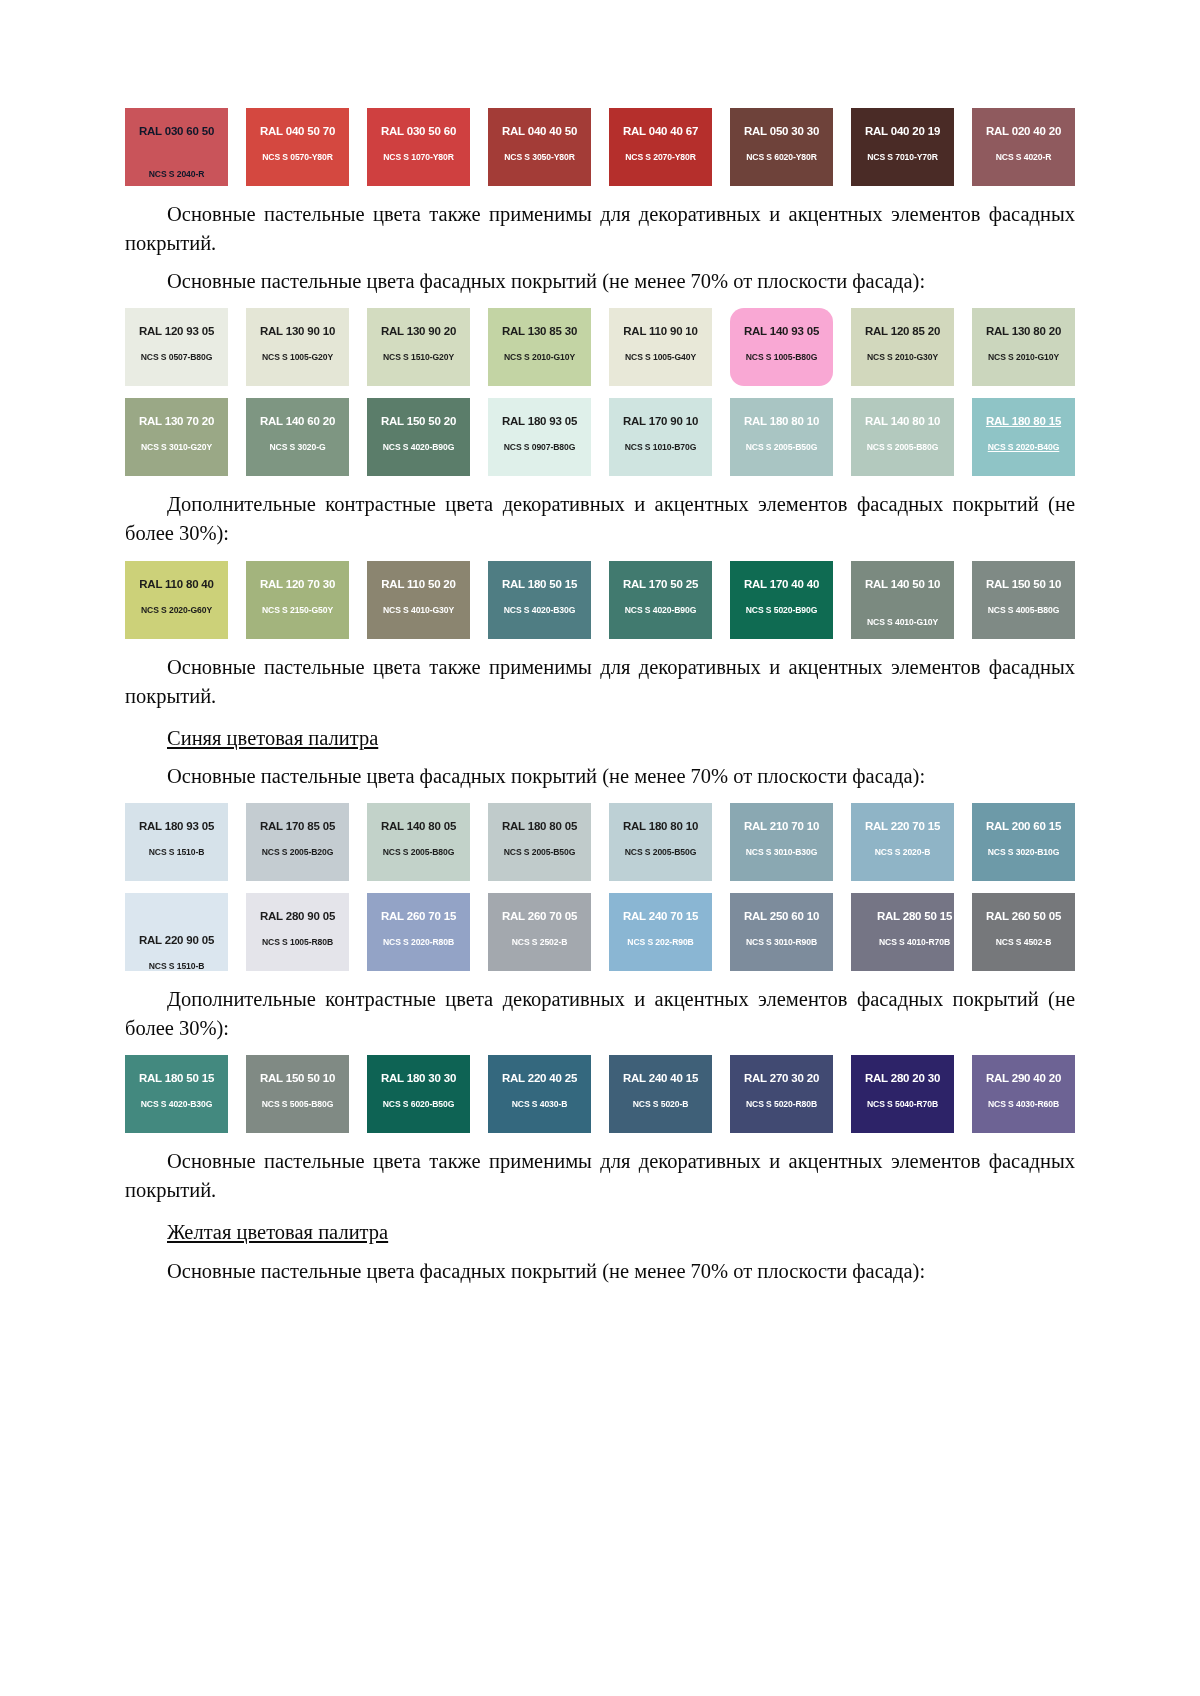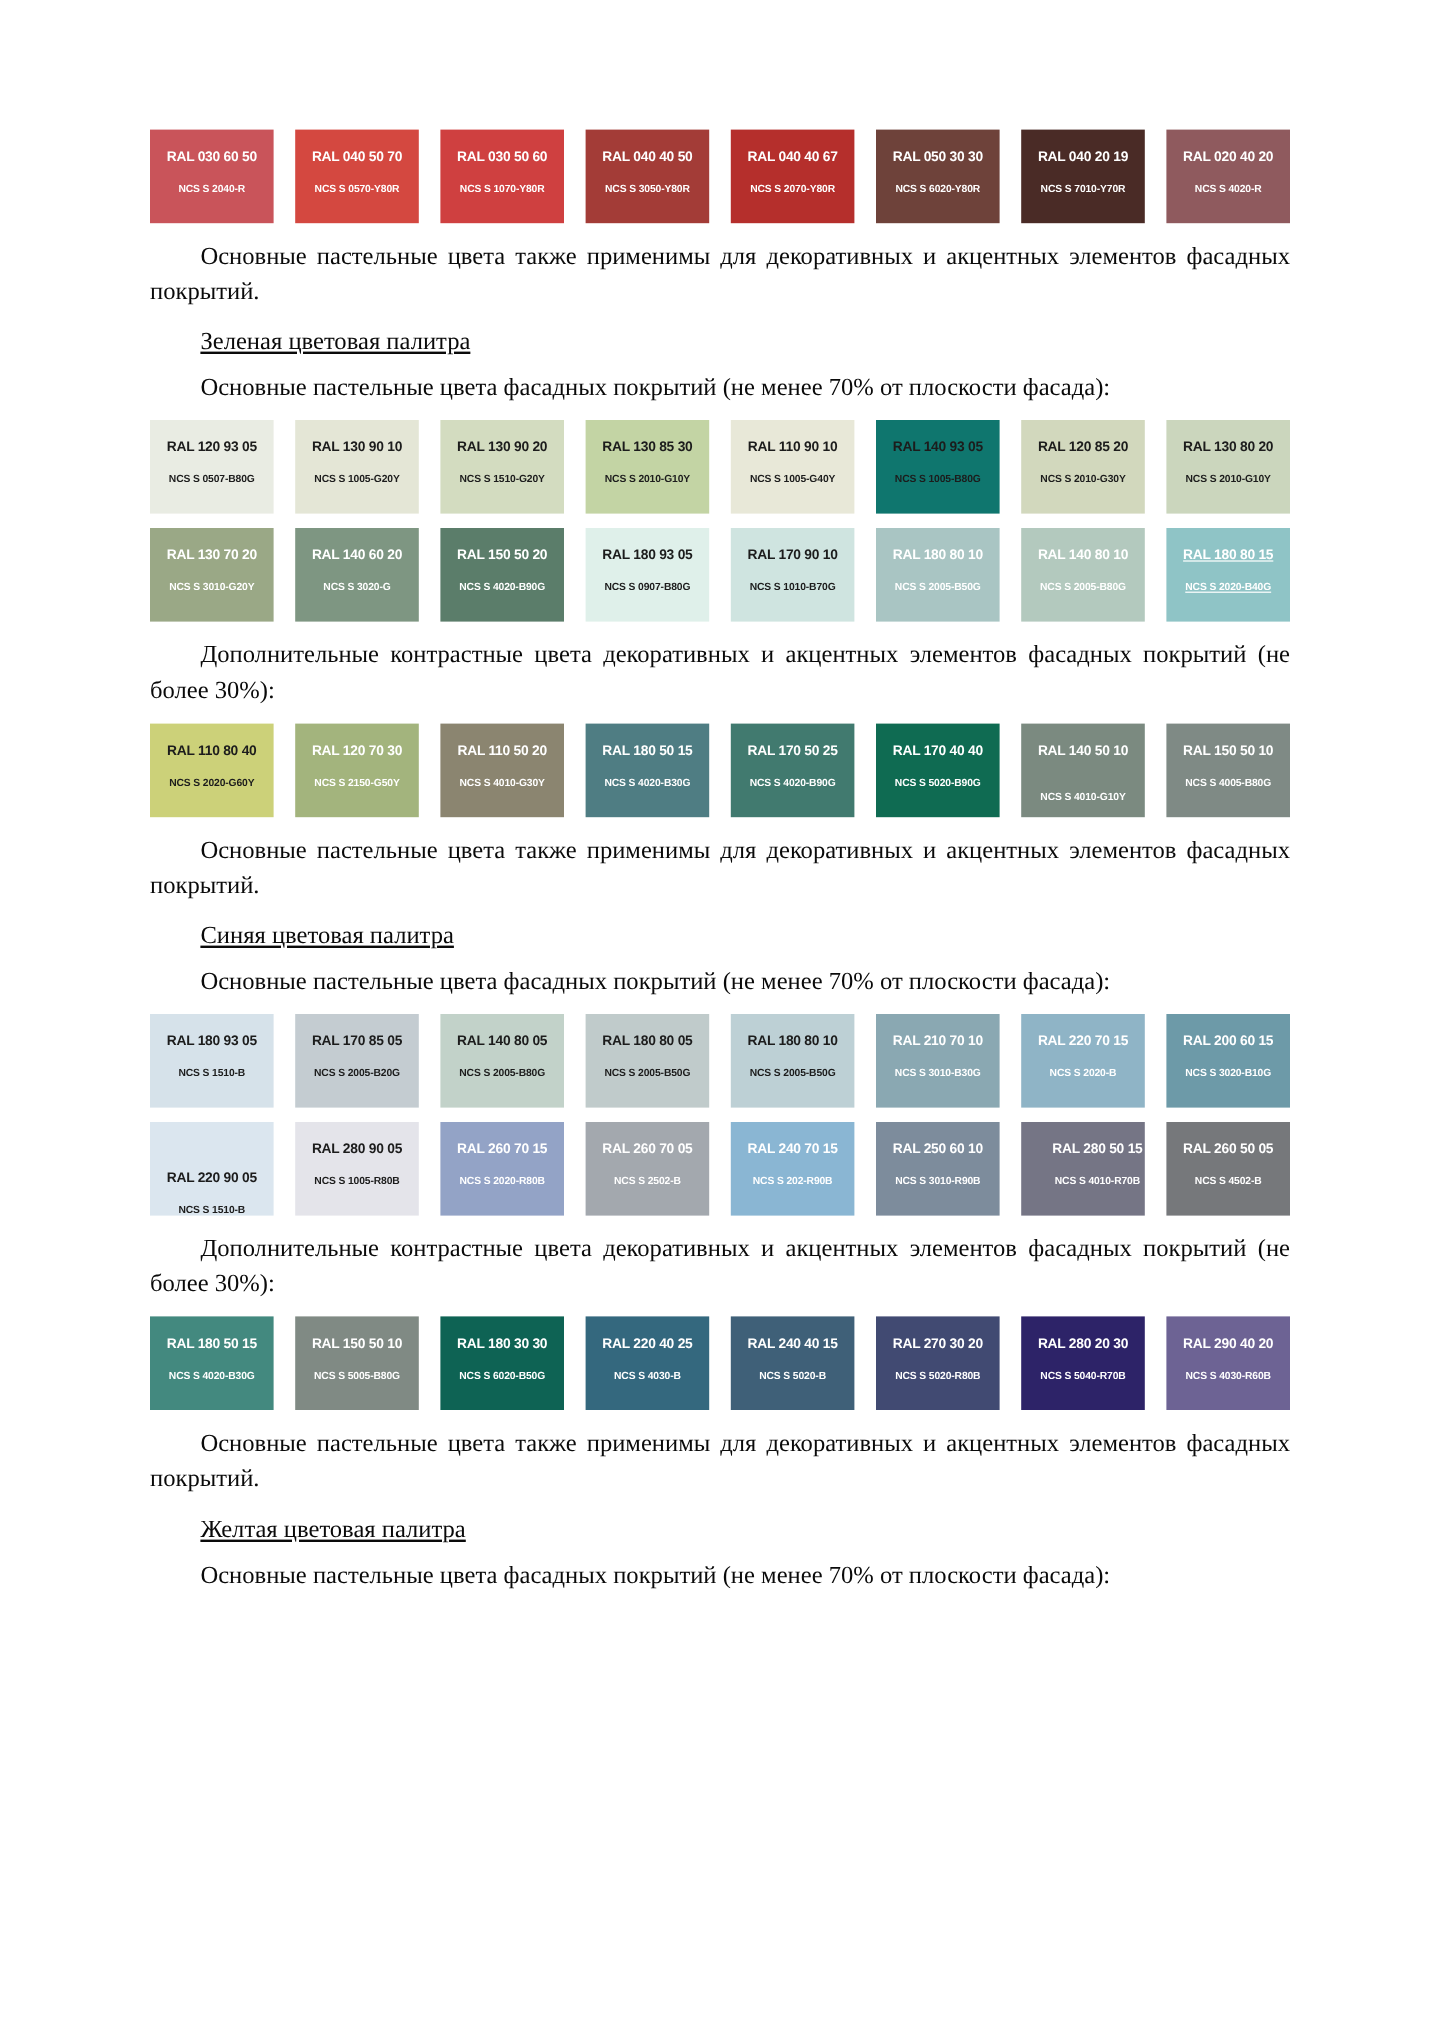--- a/index.html
+++ b/index.html
@@ -89,21 +89,21 @@
     white-space:nowrap;
   }
 </style>
 </head>
 <body>
 
 <div class="page">
   <div class="content">
 
     <div class="swatch-row">
-        <div class="swatch" style="background: rgb(201, 84, 90); color: #ffffff;">
+        <div class="swatch" style="background: rgb(201, 84, 90); color: #0f172a; gap: 17px;">
           <div class="ral">RAL 030 60 50</div>
           <div class="ncs">NCS S 2040-R</div>
         </div>
         <div class="swatch" style="background: rgb(212, 72, 64); color: rgb(255, 255, 255);">
           <div class="ral">RAL 040 50 70</div>
           <div class="ncs">NCS S 0570-Y80R</div>
         </div>
         <div class="swatch" style="background: rgb(207, 64, 64); color: rgb(255, 255, 255);">
           <div class="ral">RAL 030 50 60</div>
           <div class="ncs">NCS S 1070-Y80R</div>
@@ -127,23 +127,20 @@
         <div class="swatch" style="background: rgb(143, 90, 94); color: rgb(255, 255, 255);">
           <div class="ral">RAL 020 40 20</div>
           <div class="ncs">NCS S 4020-R</div>
         </div>
       </div>
 
     <p class="body block">
       <span class="indent"></span><span>Основные пастельные цвета также применимы для декоративных и акцентных элементов фасадных покрытий.</span>
     </p>
 
-    <div class="heading-underline">
-      <span class="indent"></span><span class="hl">Зеленая цветовая палитра</span>
-    </div>
 
     <p class="body tight">
       <span class="indent"></span><span>Основные пастельные цвета фасадных покрытий (не менее 70% от плоскости фасада):</span>
     </p>
 
     <div class="swatch-row">
         <div class="swatch" style="background: rgb(233, 236, 227); color: rgb(28, 28, 28);">
           <div class="ral">RAL 120 93 05</div>
           <div class="ncs">NCS S 0507-B80G</div>
         </div>
@@ -156,21 +153,21 @@
           <div class="ncs">NCS S 1510-G20Y</div>
         </div>
         <div class="swatch" style="background: rgb(195, 212, 164); color: rgb(28, 28, 28);">
           <div class="ral">RAL 130 85 30</div>
           <div class="ncs">NCS S 2010-G10Y</div>
         </div>
         <div class="swatch" style="background: rgb(232, 232, 216); color: rgb(28, 28, 28);">
           <div class="ral">RAL 110 90 10</div>
           <div class="ncs">NCS S 1005-G40Y</div>
         </div>
-        <div class="swatch" style="background: #0f766e; color: rgb(28, 28, 28);">
+        <div class="swatch" style="background: #f9a8d4; color: rgb(28, 28, 28); border-radius: 14px;">
           <div class="ral">RAL 140 93 05</div>
           <div class="ncs">NCS S 1005-B80G</div>
         </div>
         <div class="swatch" style="background: rgb(210, 216, 189); color: rgb(28, 28, 28);">
           <div class="ral">RAL 120 85 20</div>
           <div class="ncs">NCS S 2010-G30Y</div>
         </div>
         <div class="swatch" style="background: rgb(203, 214, 189); color: rgb(28, 28, 28);">
           <div class="ral">RAL 130 80 20</div>
           <div class="ncs">NCS S 2010-G10Y</div>

